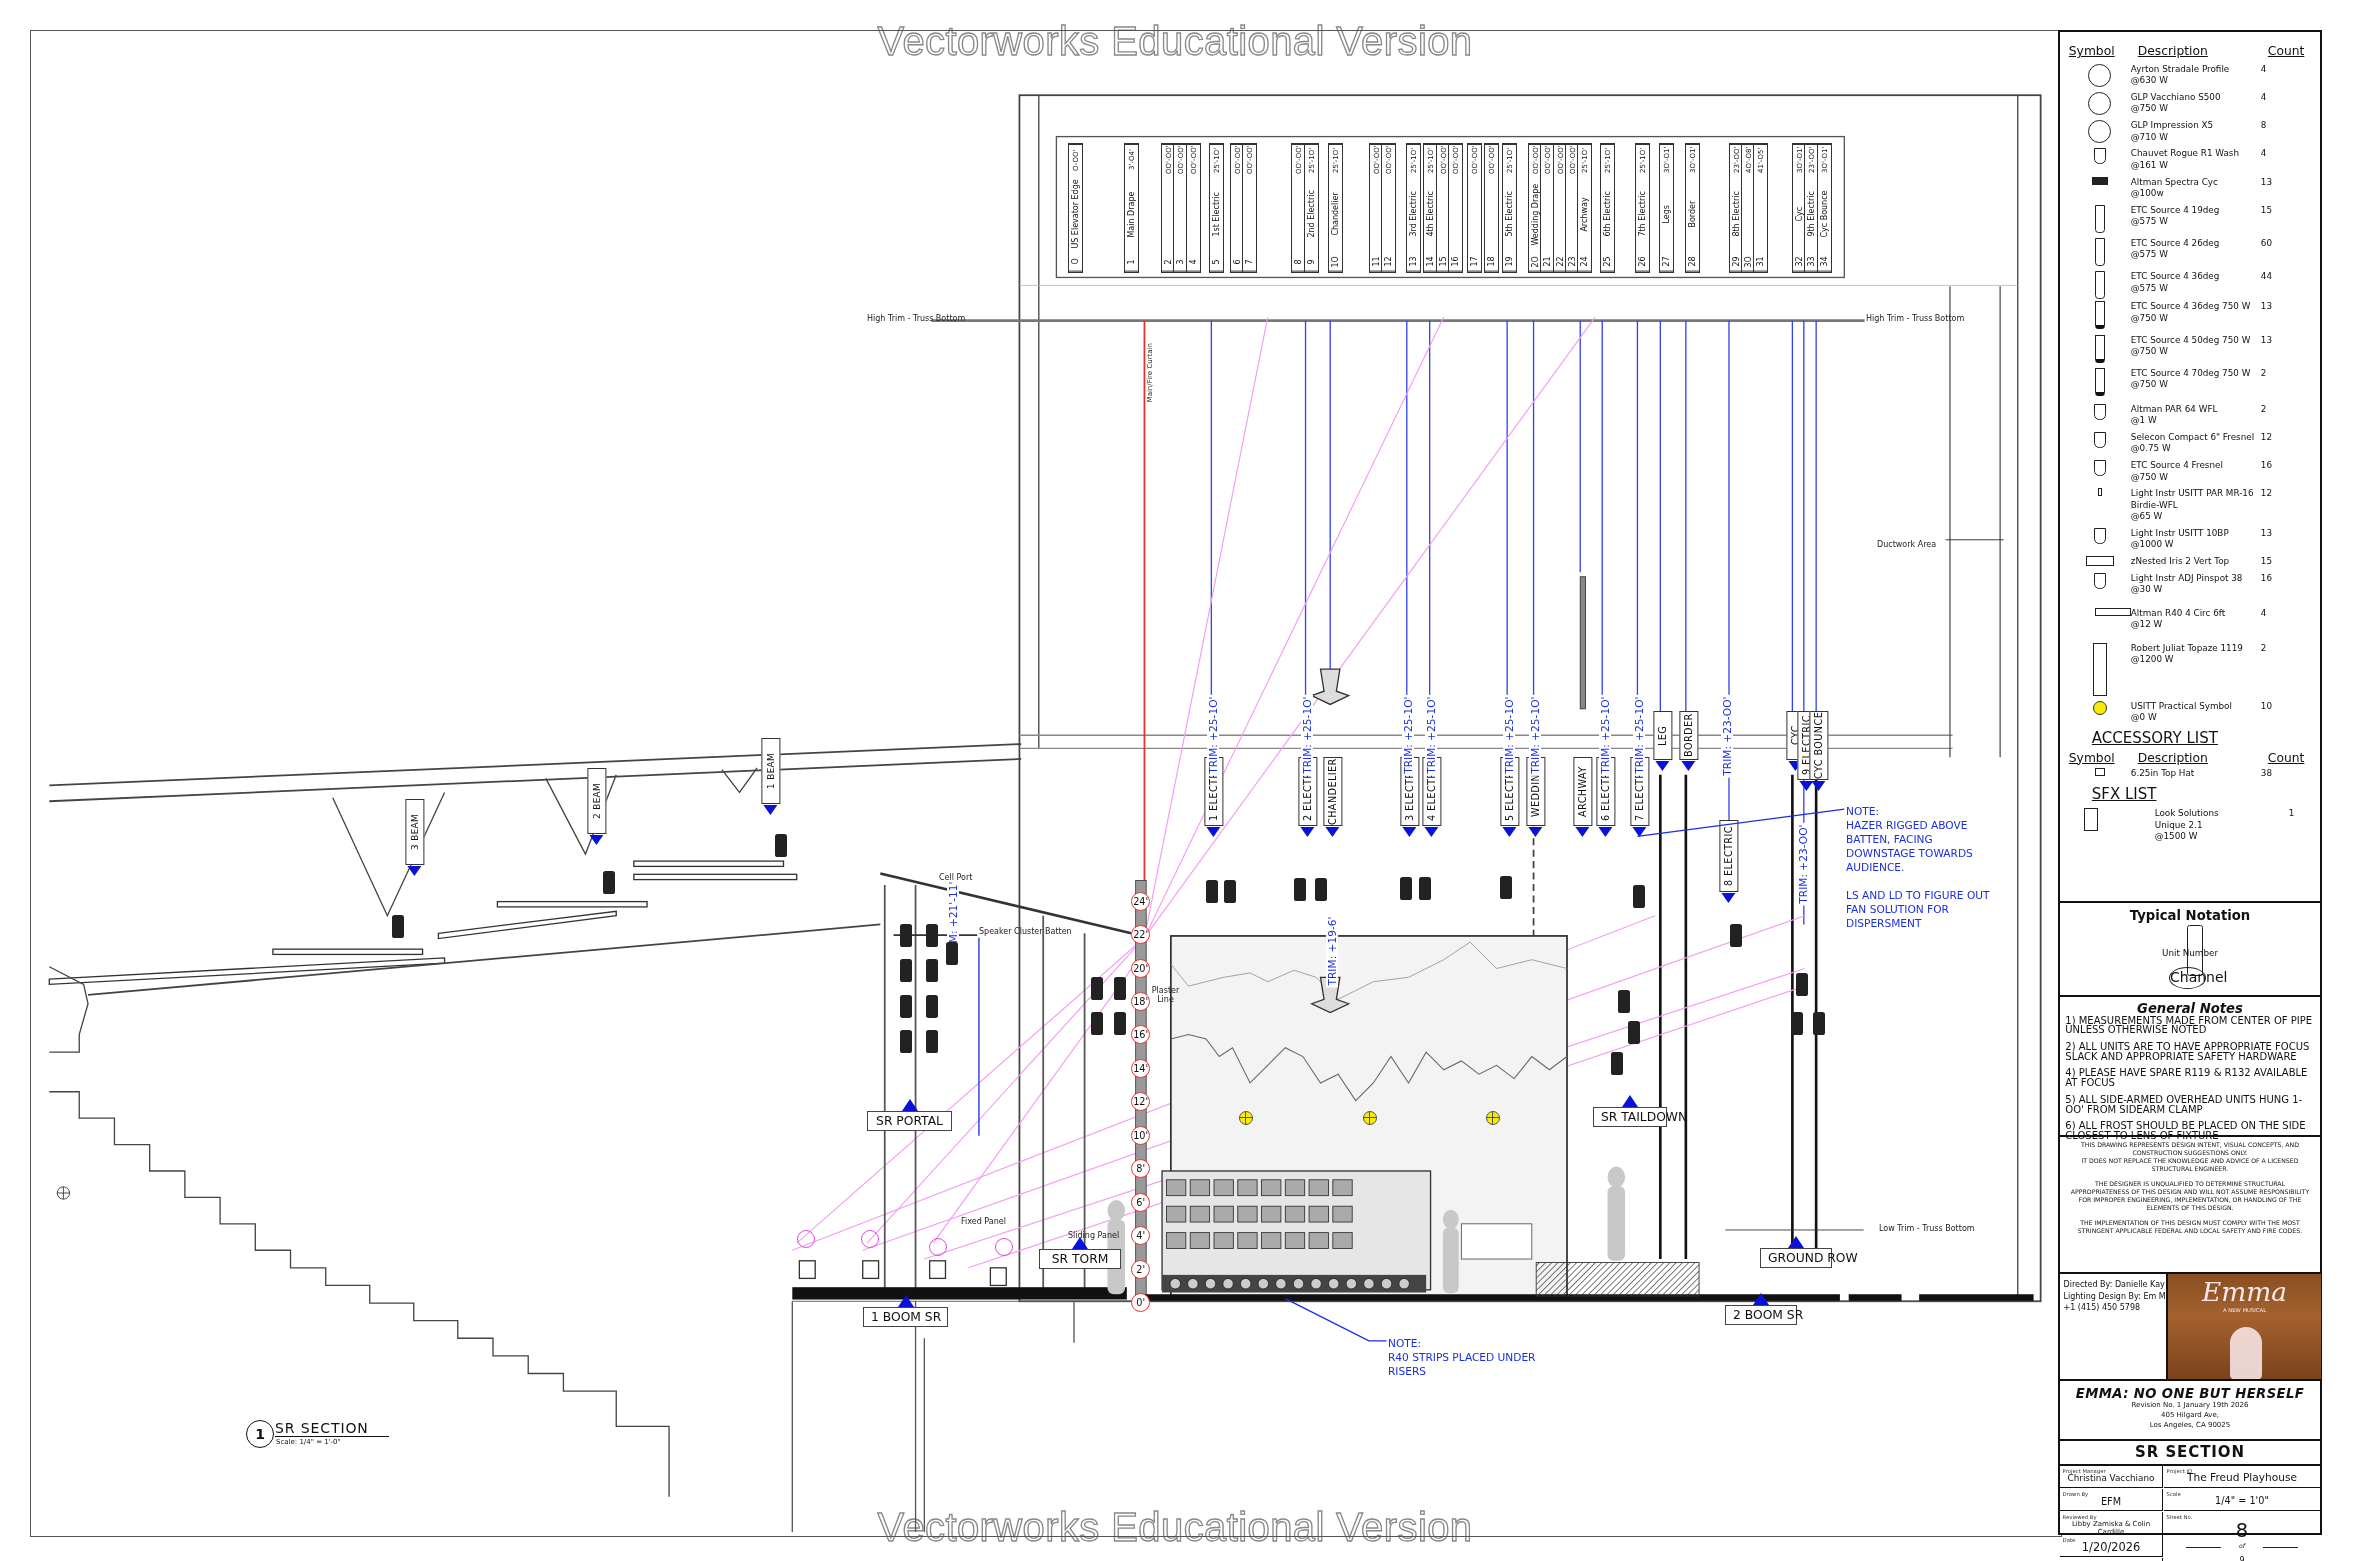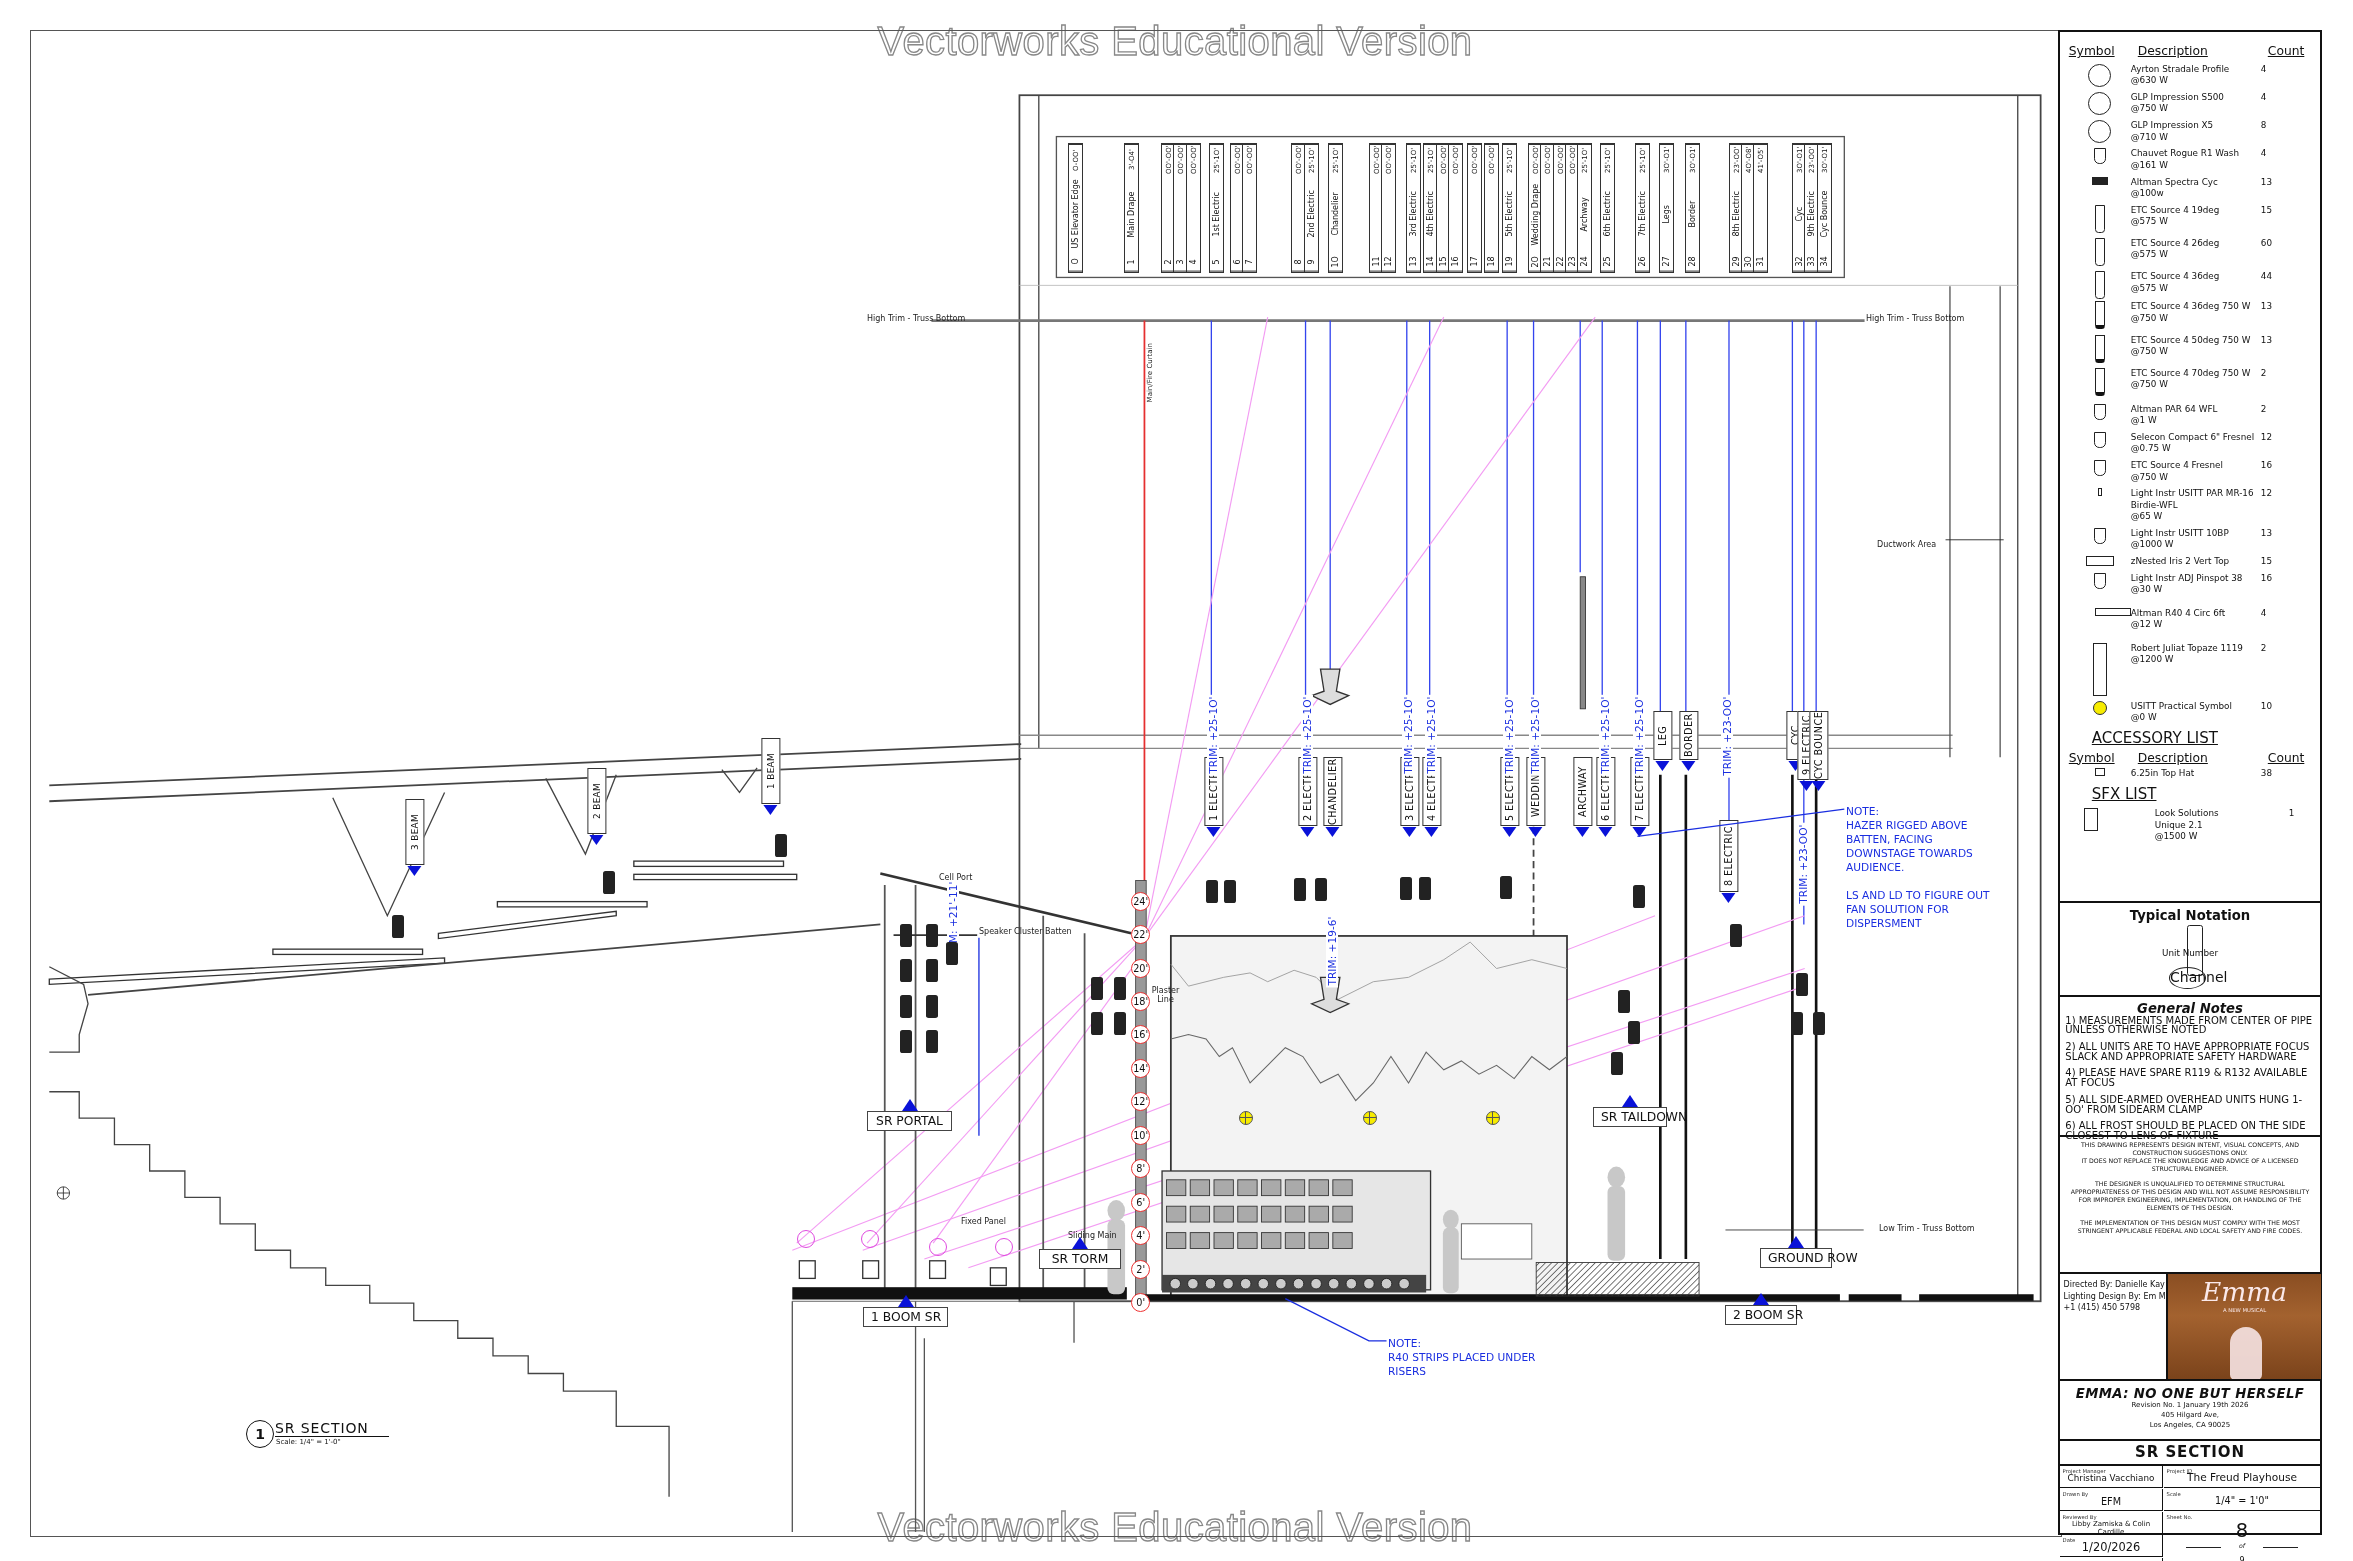--- a/index.html
+++ b/index.html
@@ -243,21 +243,21 @@
 
 <div class="abs small" style="left:867px;top:314px;">High Trim - Truss Bottom</div>
 <div class="abs small" style="left:1866px;top:314px;">High Trim - Truss Bottom</div>
 <div class="abs small" style="left:1879px;top:1224px;">Low Trim - Truss Bottom</div>
 <div class="abs small" style="left:1877px;top:540px;">Ductwork Area</div>
 <div class="vert-label small" style="left:1146px;top:343px;font-size:7px;">Main/Fire Curtain</div>
 <div class="abs small" style="left:939px;top:873px;">Cell Port</div>
 <div class="abs small" style="left:979px;top:927px;">Speaker Cluster Batten</div>
 <div class="abs small" style="left:1148px;top:986px;width:35px;text-align:center;">Plaster Line</div>
 <div class="abs small" style="left:961px;top:1217px;">Fixed Panel</div>
-<div class="abs small" style="left:1068px;top:1231px;">Sliding Main</div>
+<div class="abs small" style="left:1068px;top:1231px;">Sliding Panel</div>
 
 <div id="linesets">
     <div class="lineset" style="left: 1068px;">
       <div class="trim">O-OO'</div>
       <div class="nm">US Elevator Edge</div>
       <div class="num">O</div>
     </div>
     <div class="lineset" style="left: 1124px;">
       <div class="trim">3'-O4'</div>
       <div class="nm">Main Drape</div>
@@ -576,21 +576,21 @@
             <div>Ayrton Stradale Profile</div>
             <div>@630 W</div>
           </div>
           <div class="lr-cnt">4</div>
         </div>
         <div class="legend-row" style="margin-top: 5.3px;">
           <div class="lr-sym">
             <div class="sym-box" style="width:23px;height:23px;border-radius:50%;"></div>
           </div>
           <div class="lr-desc">
-            <div>GLP Impression S500</div>
+            <div>GLP Vacchiano S500</div>
             <div>@750 W</div>
           </div>
           <div class="lr-cnt">4</div>
         </div>
         <div class="legend-row" style="margin-top: 5.3px;">
           <div class="lr-sym">
             <div class="sym-box" style="width:23px;height:23px;border-radius:50%;"></div>
           </div>
           <div class="lr-desc">
             <div>GLP Impression X5</div>

